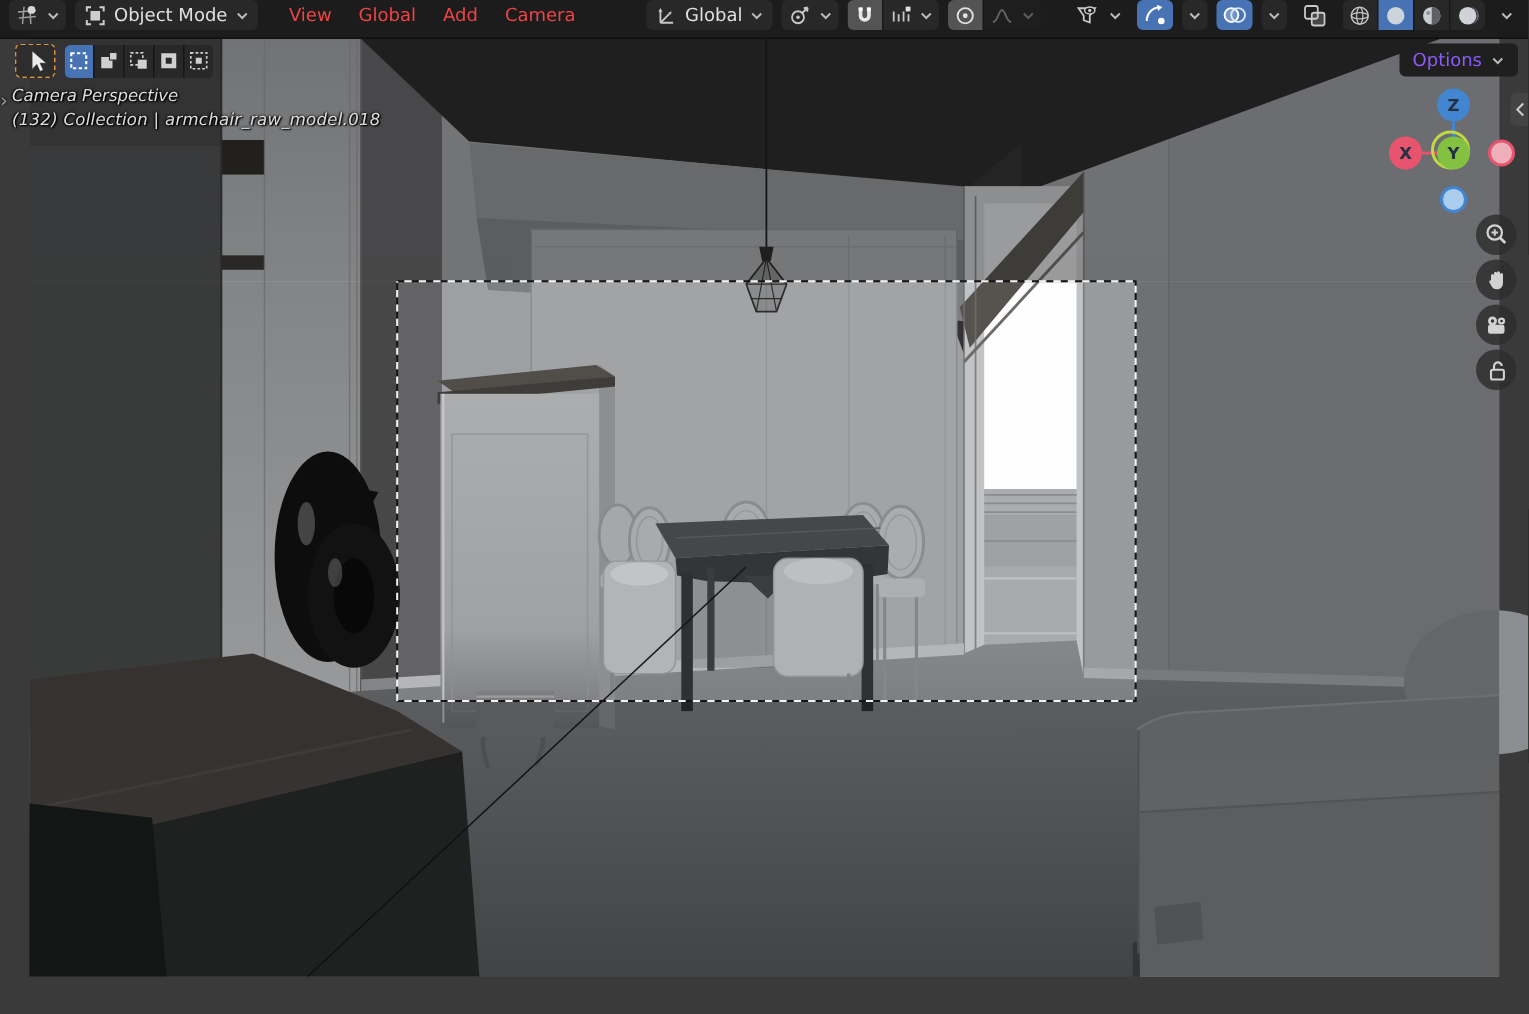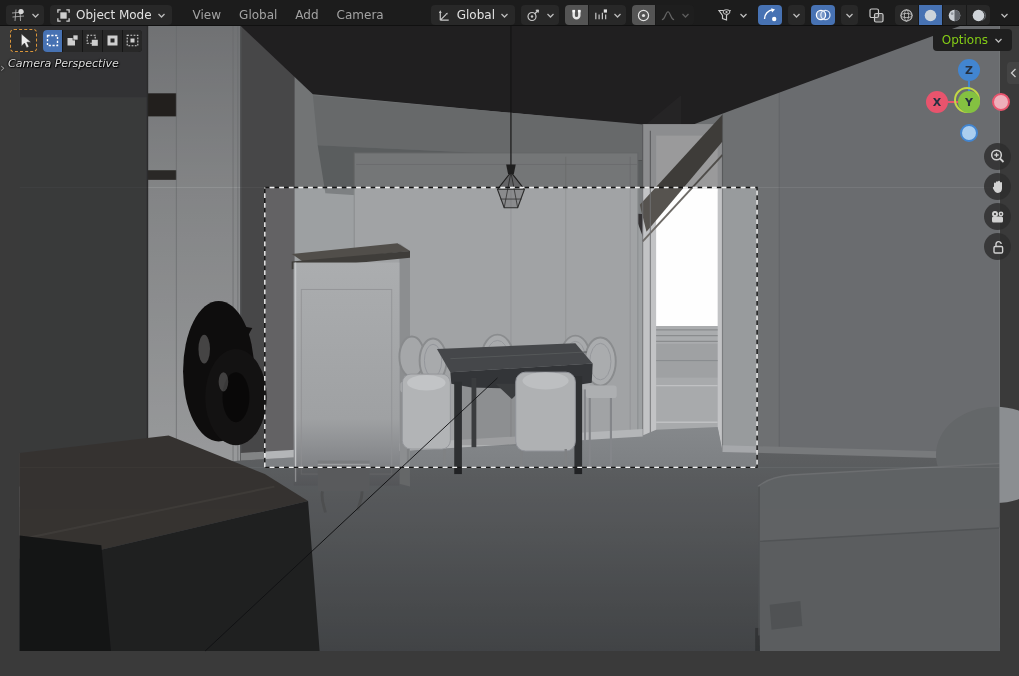--- a/index.html
+++ b/index.html
@@ -1,45 +1,45 @@
 <!DOCTYPE html>
 <html><head>
 <meta charset="utf-8">
 <style>
   html,body{margin:0;padding:0;background:#111;}
   *{box-sizing:border-box;}
   .app{position:relative;width:1019px;height:676px;overflow:hidden;
        font-family:"DejaVu Sans","Liberation Sans",sans-serif;background:#1c1c1c;}
   
   .header{position:absolute;left:0;top:0;width:1019px;height:26px;background:#1c1c1c;
-          display:flex;align-items:flex-end;padding:0 6px;gap:6px;border-bottom:1px solid #101010;}
+          display:flex;align-items:flex-start;padding:0 6px;gap:6px;border-bottom:1px solid #101010;}
   .hbtn{background:#282828;border-radius:4px;height:20px;display:flex;align-items:center;
         padding:0 6px;gap:5px;color:#e0e0e0;font-size:12px;white-space:nowrap;}
   .hbtn.pressed{background:#545454;}
   .hbtn.blue{background:#4772b3;}
   .hgroup{display:flex;gap:1px;background:#191919;border-radius:4px;overflow:hidden;height:20px;}
   .hgroup .hbtn{border-radius:0;}
   .menus{display:flex;align-items:center;margin-left:6px;}
-  .menu{color:#a3a3a3;font-size:12px;padding:0 9px;height:20px;display:flex;align-items:center;border-radius:3px;}
+  .menu{color:#ef4444;font-size:12px;padding:0 9px;height:20px;display:flex;align-items:center;border-radius:3px;}
   .chev{width:9px;height:7px;flex:0 0 auto;}
   .dim{opacity:.42;}
   .flexgrow{flex:1 1 auto;}
   .icononly{padding:0 4px;}
   
   .viewport{position:absolute;left:0;top:26px;width:1019px;height:650px;background:#3a3a3a;}
   .scene{position:absolute;left:0;top:0;}
   
   .toolfloat{position:absolute;left:10px;top:3px;display:flex;gap:6px;align-items:center;}
   .activetool{width:27px;height:23px;background:#2d2d2d;border:1.5px dashed #d9953b;border-radius:4px;
               display:flex;align-items:center;justify-content:center;}
   .modegroup{display:flex;gap:1px;background:#161616;border-radius:4px;overflow:hidden;height:22px;}
   .modebtn{width:19px;height:22px;background:#282828;display:flex;align-items:center;justify-content:center;}
   .modebtn.active{background:#4772b3;}
   .optionsbtn{position:absolute;right:7px;top:3px;height:22px;background:#1f1f1f;border-radius:4px;
-              display:flex;align-items:center;gap:6px;padding:0 9px;color:#84cc16;font-size:12px;}
+              display:flex;align-items:center;gap:6px;padding:0 9px;color:#8b5cf6;font-size:12px;}
   
   .vpinfo{position:absolute;left:8px;top:30px;font-size:11px;line-height:16px;color:#dedede;
           text-shadow:1px 1px 1px #000,0 0 2px #000,-1px 0 1px rgba(0,0,0,.6);font-style:italic;}
   .vpinfo .l2{letter-spacing:.2px;}
   .leftchev{position:absolute;left:0;top:34px;color:#9a9a9a;font-size:13px;text-shadow:0 0 2px #000;}
   
   .gizmo{position:absolute;left:922px;top:30px;width:96px;height:96px;}
   .ball{position:absolute;border-radius:50%;display:flex;align-items:center;justify-content:center;
         font-size:11px;font-weight:bold;color:#253041;}
   .axis-line{position:absolute;}
@@ -456,20 +456,21 @@
     <div class="optionsbtn">
       <span>Options</span>
       <svg class="chev" viewBox="0 0 9 7">
           <path d="M1.5,2 L4.5,5 L7.5,2" stroke="#bbb" stroke-width="1.3" fill="none"></path>
         </svg>
     </div>
 
     <span class="leftchev">›</span>
     <div class="vpinfo">
       <div class="l1">Camera Perspective</div>
+      <div class="l2">(132) Collection | armchair_raw_model.018</div>
     </div>
 
     <div class="gizmo">
       <div class="axis-line" style="left:46px;top:25px;width:2px;height:16px;background:#4285d0;"></div>
       <div class="axis-line" style="left:26px;top:45px;width:12px;height:2px;background:#e8546d;"></div>
       <div class="ball" style="left:36px;top:3px;width:22px;height:22px;background:#4285d0;">
         <span>Z</span>
         </div>
       <div class="ball" style="left:4px;top:35px;width:22px;height:22px;background:#e8546d;">
         <span>X</span>

